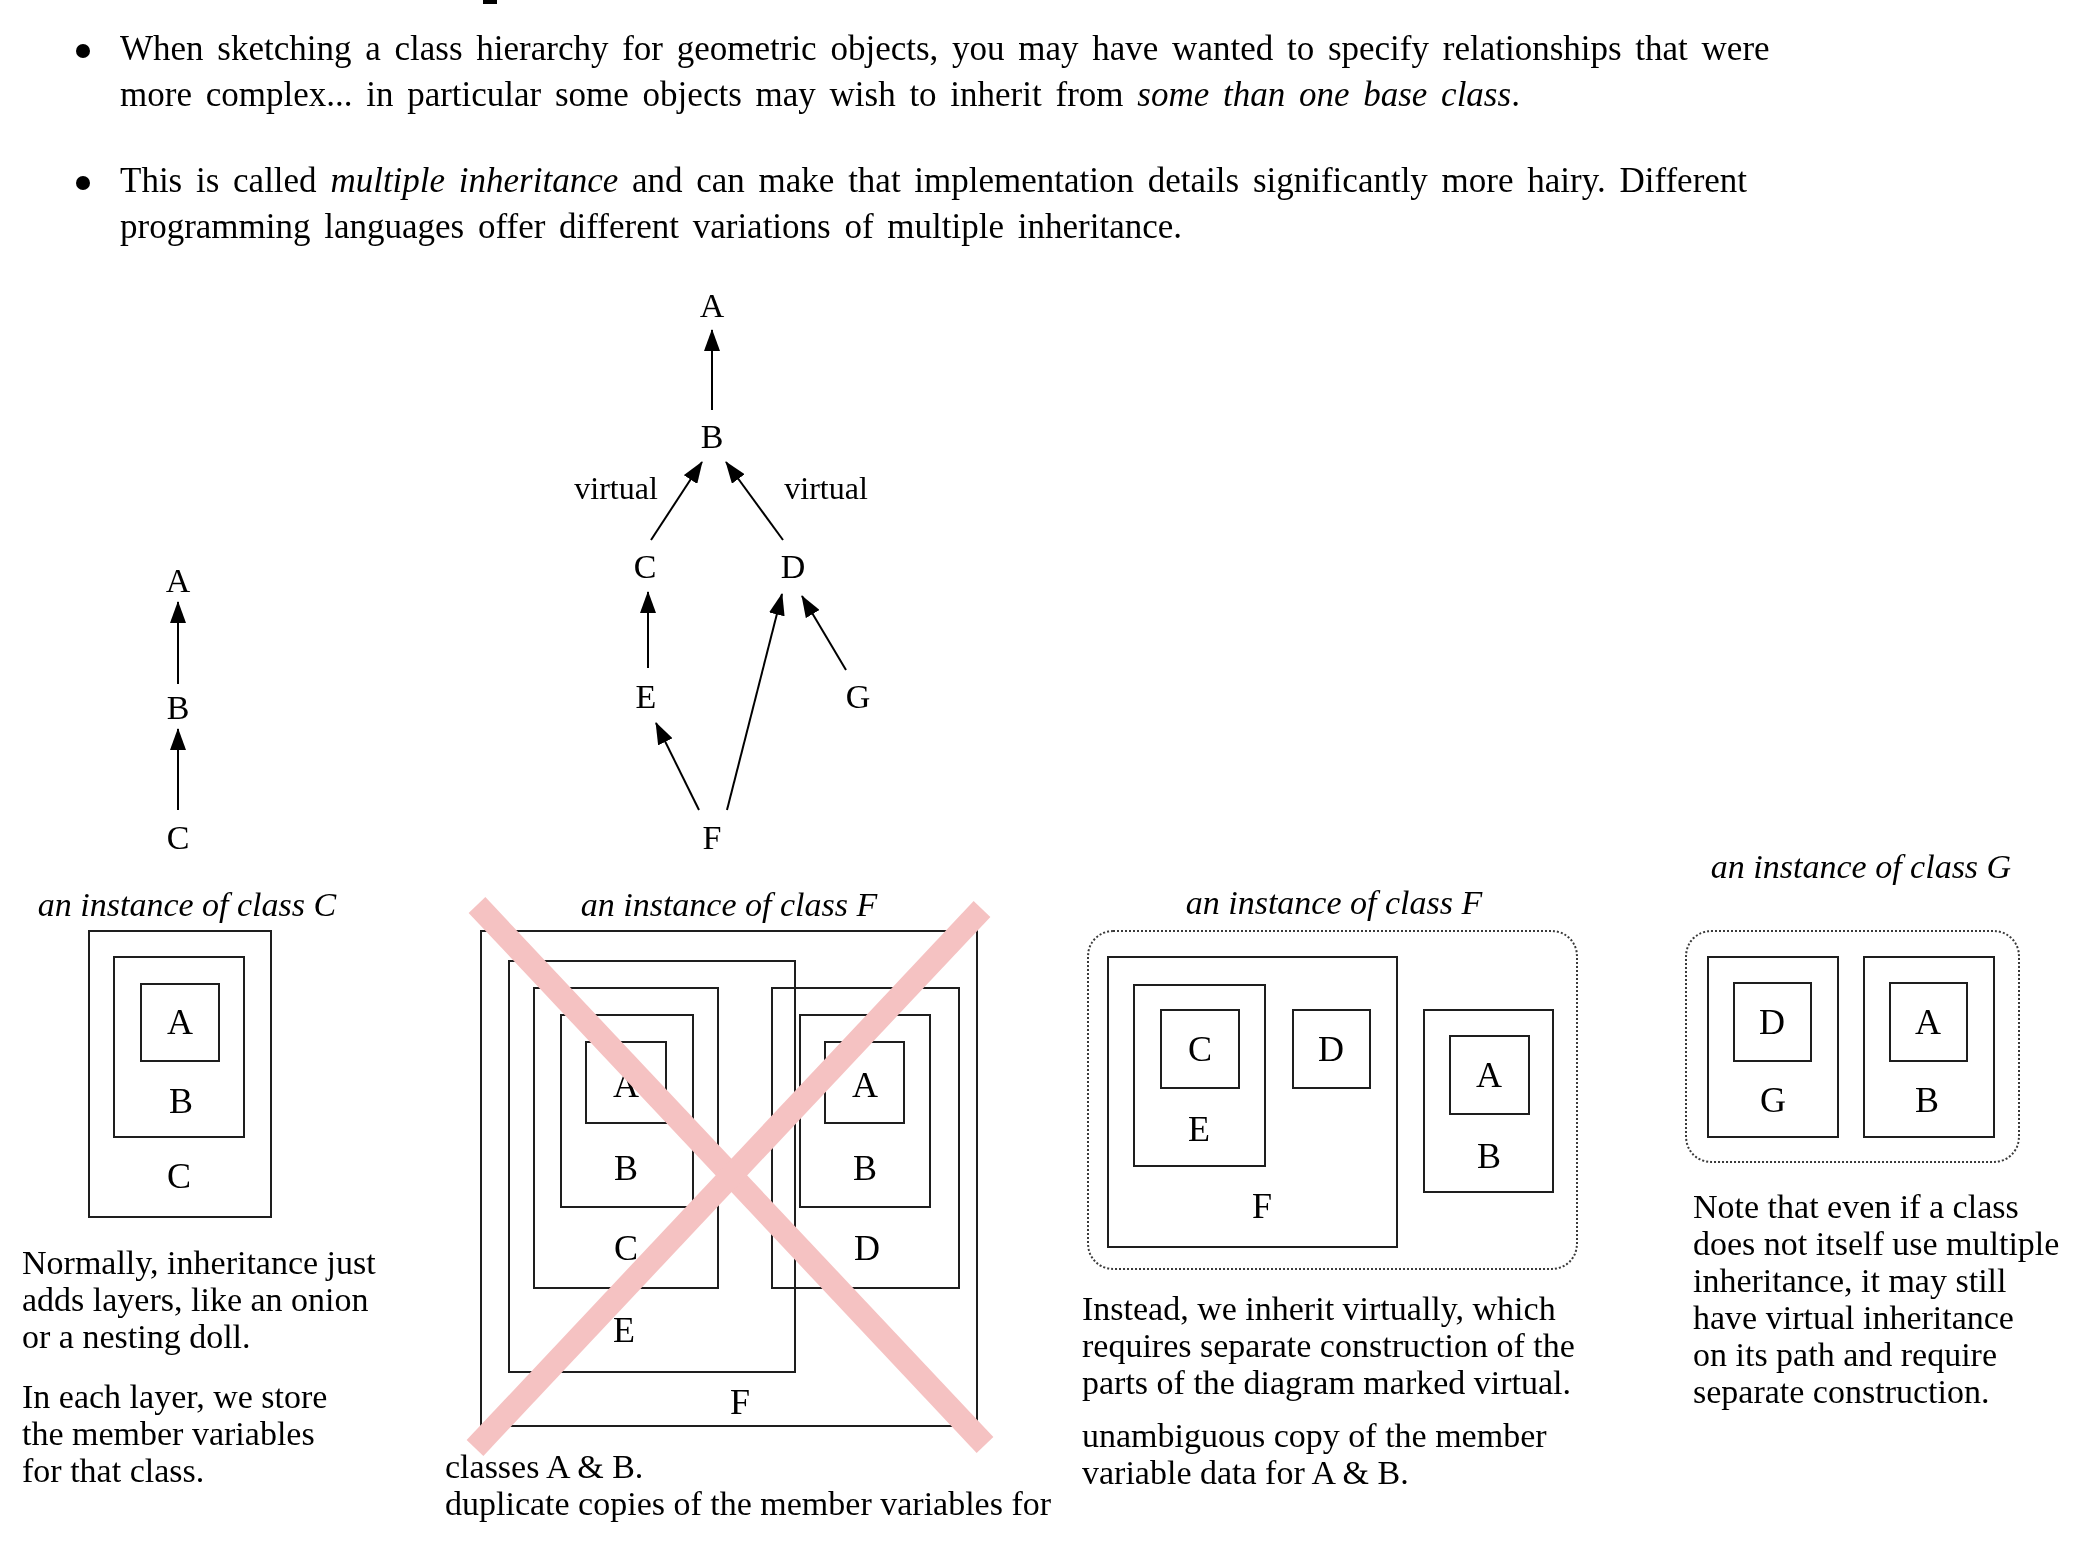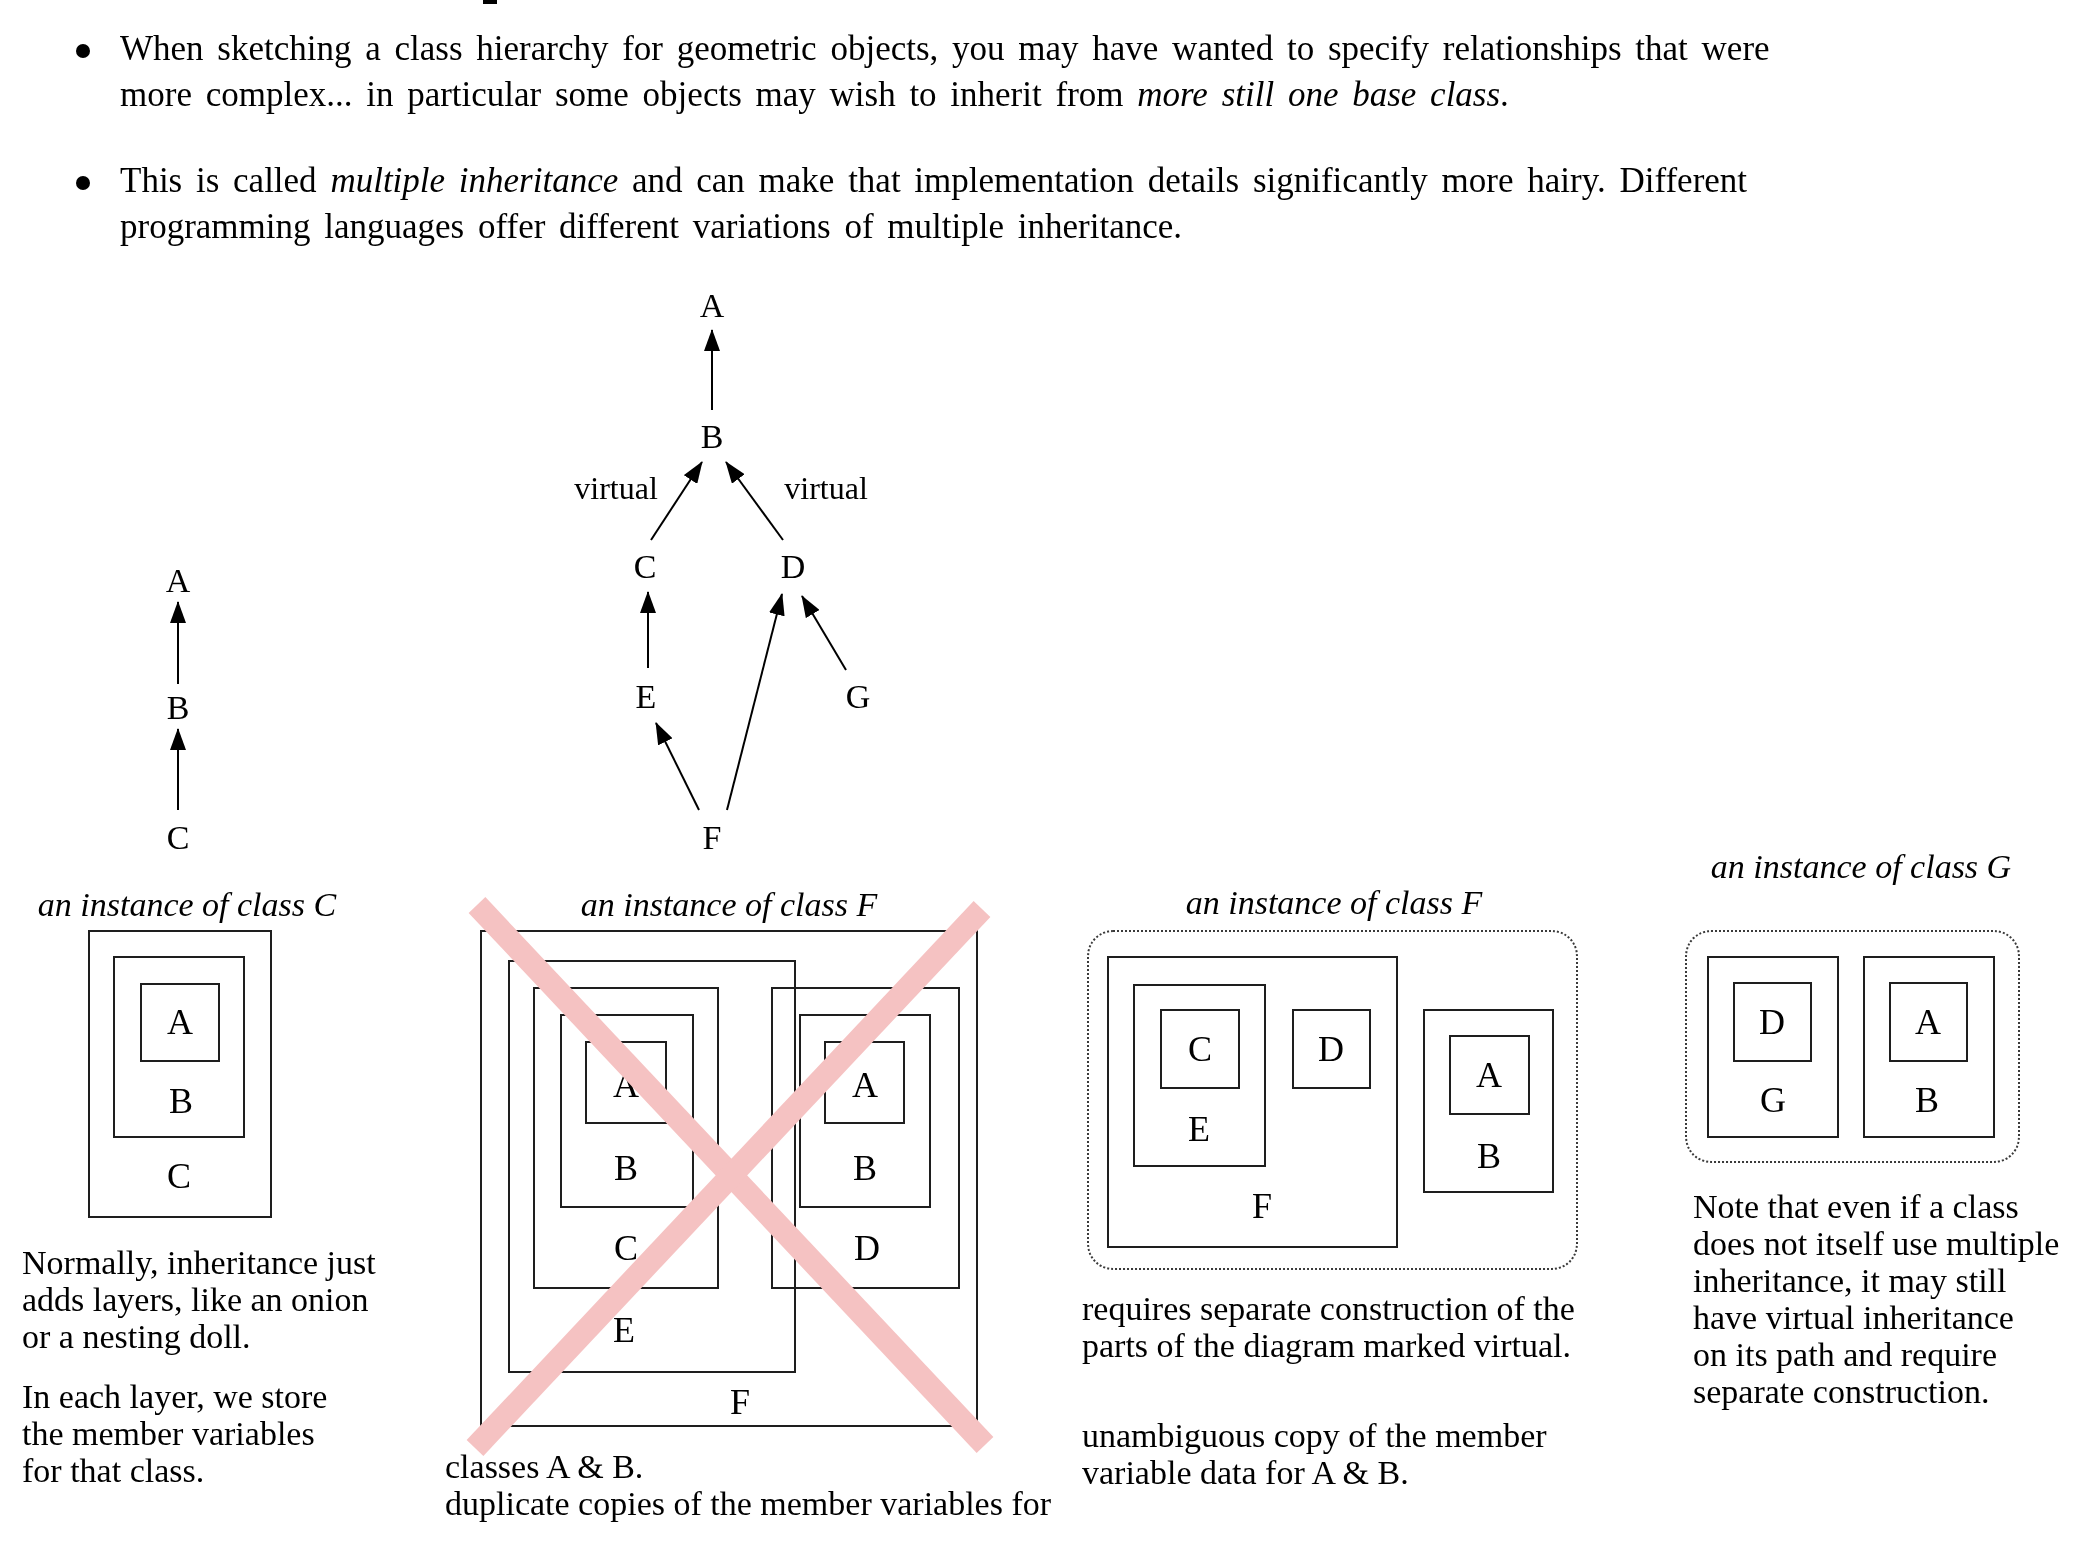--- a/index.html
+++ b/index.html
@@ -27,21 +27,21 @@
 
 <div id="canvas">
 
   <div class="frag" style="left:483px; top:0; width:14px; height:4px;"></div>
 
   <span class="dot" style="left:76px; top:44px;"></span>
   <div class="bline" style="left:120px; top:26px;">
     <span>When sketching a class hierarchy for geometric objects, you may have wanted to specify relationships that were</span>
   </div>
   <div class="bline" style="left:120px; top:72px;">
-    <span>more complex... in particular some objects may wish to inherit from </span><span class="it">more still one base class</span><span>.</span>
+    <span>more complex... in particular some objects may wish to inherit from </span><span class="it">some than one base class</span><span>.</span>
   </div>
 
   <span class="dot" style="left:76px; top:176px;"></span>
   <div class="bline" style="left:120px; top:158px;">
     <span>This is called </span><span class="it">multiple inheritance</span><span> and can make that implementation details significantly more hairy. Different</span>
   </div>
   <div class="bline" style="left:120px; top:204px;">
     <span>programming languages offer different variations of multiple inheritance.</span>
   </div>
 
@@ -107,20 +107,21 @@
   <div class="box" style="left:1292px; top:1009px; width:79px;  height:80px;"></div>
   <div class="box" style="left:1423px; top:1009px; width:131px; height:184px;"></div>
   <div class="box" style="left:1449px; top:1035px; width:81px;  height:80px;"></div>
   <span class="lbl" style="left:1200px; top:1049px;">C</span>
   <span class="lbl" style="left:1331px; top:1049px;">D</span>
   <span class="lbl" style="left:1199px; top:1129px;">E</span>
   <span class="lbl" style="left:1262px; top:1206px;">F</span>
   <span class="lbl" style="left:1489px; top:1075px;">A</span>
   <span class="lbl" style="left:1489px; top:1156px;">B</span>
   <div class="para" style="left:1082px; top:1290px;">
+    <div>Instead, we inherit virtually, which</div>
     <div>requires separate construction of the</div>
     <div>parts of the diagram marked virtual.</div>
   </div>
   <div class="para" style="left:1082px; top:1417px;">
     <div>unambiguous copy of the member</div>
     <div>variable data for A &amp; B.</div>
   </div>
 
   <div class="cap" style="left:1861px; top:848px;">an instance of class G</div>
   <div class="dbox" style="left:1685px; top:930px; width:335px; height:233px;"></div>

